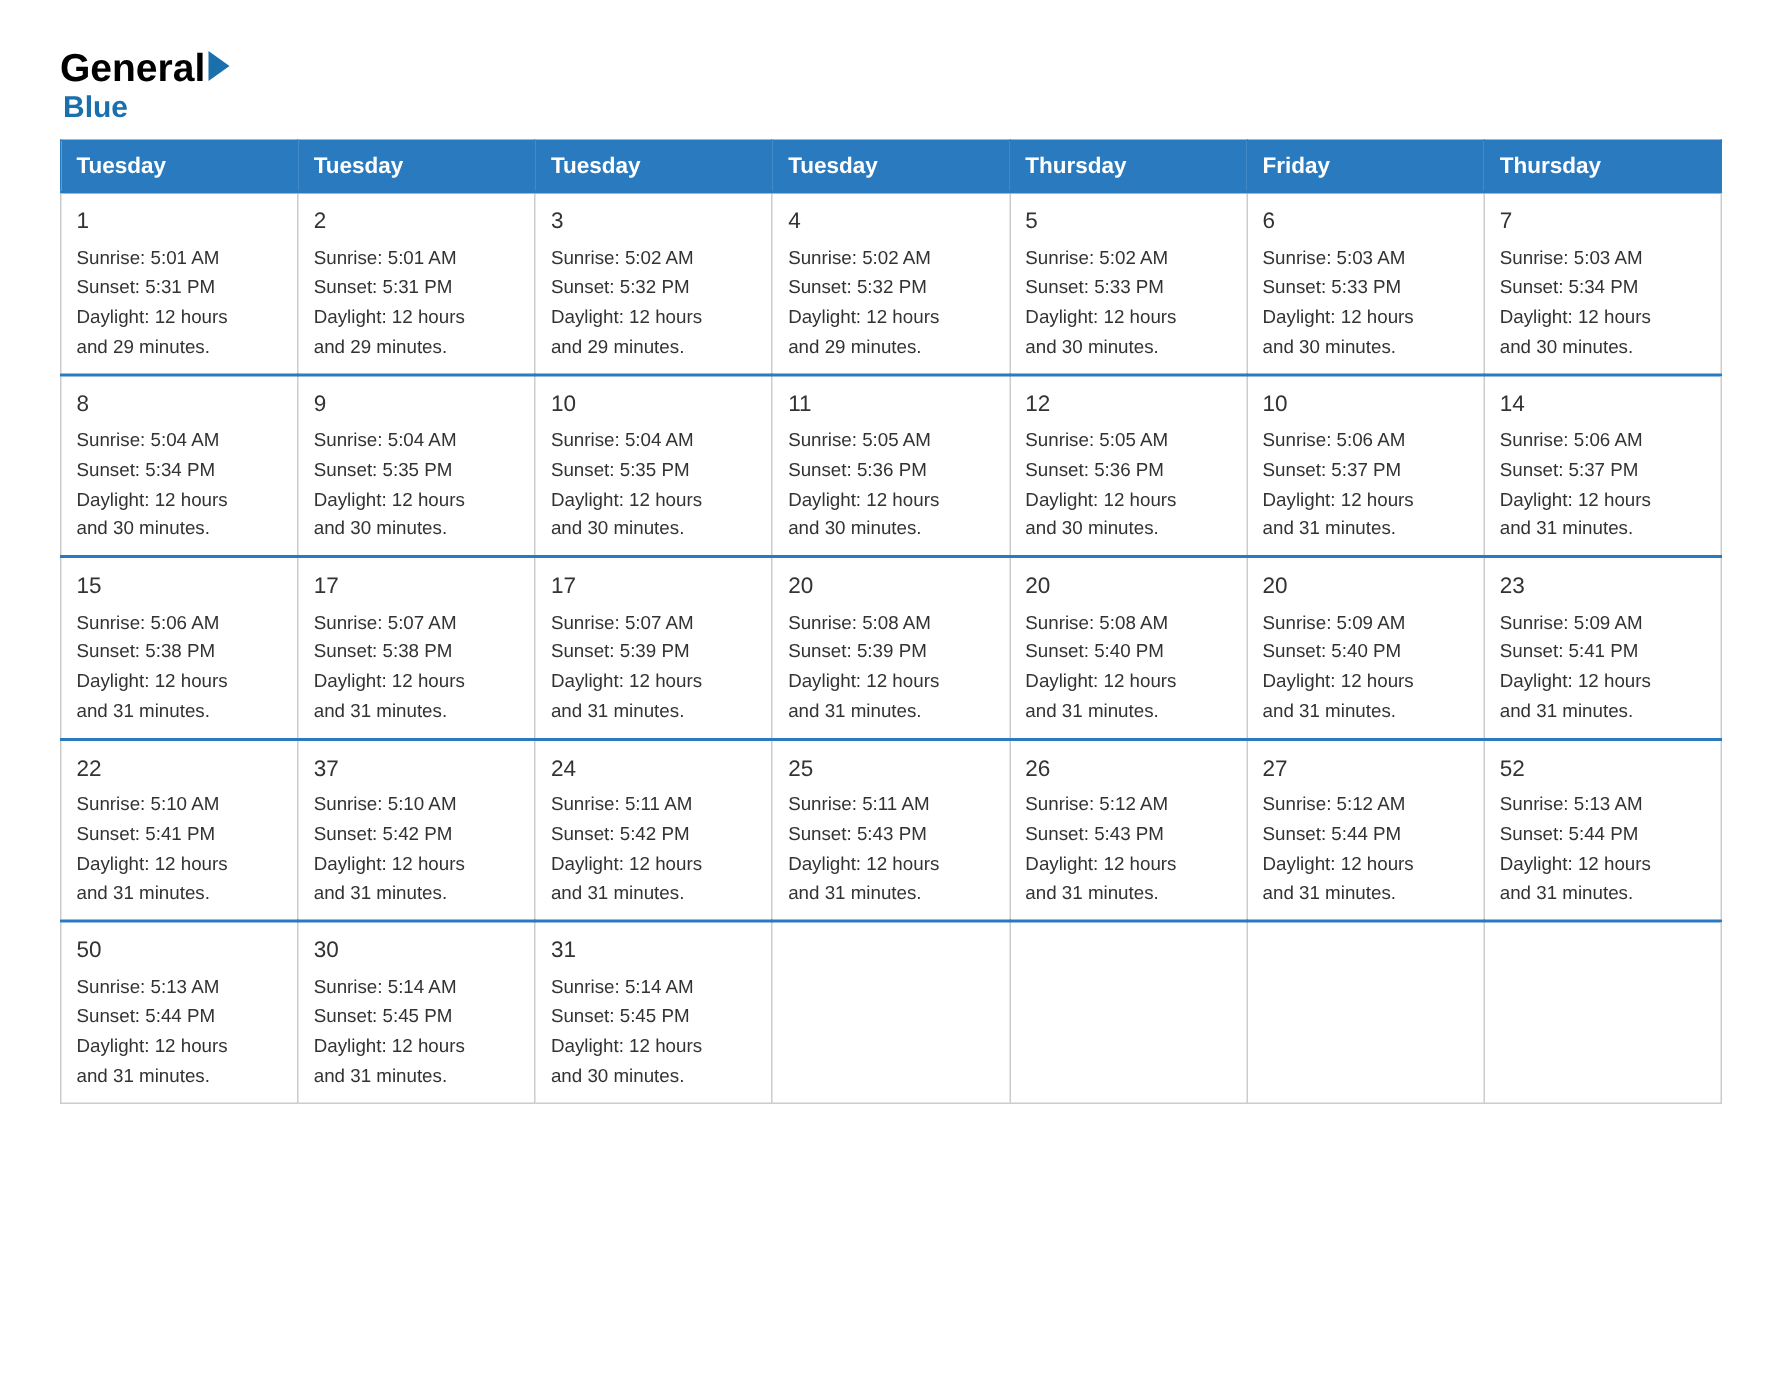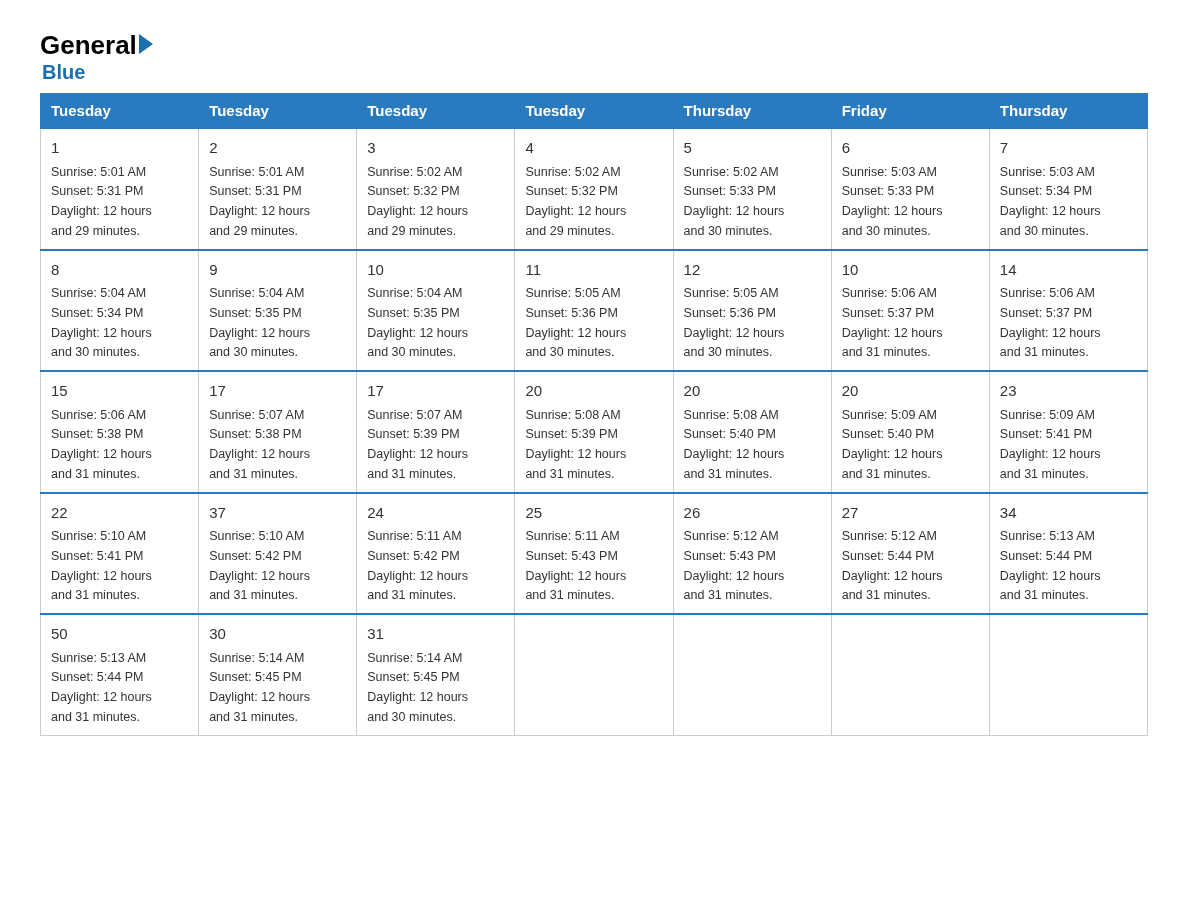--- a/index.html
+++ b/index.html
@@ -157,21 +157,21 @@
         <td><span class="day-num">20</span><span class="day-info">Sunrise: 5:09 AM</span><br><span class="day-info">Sunset: 5:40 PM</span><br><span class="day-info">Daylight: 12 hours</span><br><span class="day-info">and 31 minutes.</span></td>
         <td><span class="day-num">23</span><span class="day-info">Sunrise: 5:09 AM</span><br><span class="day-info">Sunset: 5:41 PM</span><br><span class="day-info">Daylight: 12 hours</span><br><span class="day-info">and 31 minutes.</span></td>
       </tr>
       <tr class="week-row">
         <td><span class="day-num">22</span><span class="day-info">Sunrise: 5:10 AM</span><br><span class="day-info">Sunset: 5:41 PM</span><br><span class="day-info">Daylight: 12 hours</span><br><span class="day-info">and 31 minutes.</span></td>
         <td><span class="day-num">37</span><span class="day-info">Sunrise: 5:10 AM</span><br><span class="day-info">Sunset: 5:42 PM</span><br><span class="day-info">Daylight: 12 hours</span><br><span class="day-info">and 31 minutes.</span></td>
         <td><span class="day-num">24</span><span class="day-info">Sunrise: 5:11 AM</span><br><span class="day-info">Sunset: 5:42 PM</span><br><span class="day-info">Daylight: 12 hours</span><br><span class="day-info">and 31 minutes.</span></td>
         <td><span class="day-num">25</span><span class="day-info">Sunrise: 5:11 AM</span><br><span class="day-info">Sunset: 5:43 PM</span><br><span class="day-info">Daylight: 12 hours</span><br><span class="day-info">and 31 minutes.</span></td>
         <td><span class="day-num">26</span><span class="day-info">Sunrise: 5:12 AM</span><br><span class="day-info">Sunset: 5:43 PM</span><br><span class="day-info">Daylight: 12 hours</span><br><span class="day-info">and 31 minutes.</span></td>
         <td><span class="day-num">27</span><span class="day-info">Sunrise: 5:12 AM</span><br><span class="day-info">Sunset: 5:44 PM</span><br><span class="day-info">Daylight: 12 hours</span><br><span class="day-info">and 31 minutes.</span></td>
-        <td><span class="day-num">34</span><span class="day-info">Sunrise: 5:13 AM</span><br><span class="day-info">Sunset: 5:44 PM</span><br><span class="day-info">Daylight: 12 hours</span><br><span class="day-info">and 31 minutes.</span></td>
+        <td><span class="day-num">52</span><span class="day-info">Sunrise: 5:13 AM</span><br><span class="day-info">Sunset: 5:44 PM</span><br><span class="day-info">Daylight: 12 hours</span><br><span class="day-info">and 31 minutes.</span></td>
       </tr>
       <tr class="week-row">
         <td><span class="day-num">50</span><span class="day-info">Sunrise: 5:13 AM</span><br><span class="day-info">Sunset: 5:44 PM</span><br><span class="day-info">Daylight: 12 hours</span><br><span class="day-info">and 31 minutes.</span></td>
         <td><span class="day-num">30</span><span class="day-info">Sunrise: 5:14 AM</span><br><span class="day-info">Sunset: 5:45 PM</span><br><span class="day-info">Daylight: 12 hours</span><br><span class="day-info">and 31 minutes.</span></td>
         <td><span class="day-num">31</span><span class="day-info">Sunrise: 5:14 AM</span><br><span class="day-info">Sunset: 5:45 PM</span><br><span class="day-info">Daylight: 12 hours</span><br><span class="day-info">and 30 minutes.</span></td>
         <td></td>
         <td></td>
         <td></td>
         <td></td>
       </tr>

